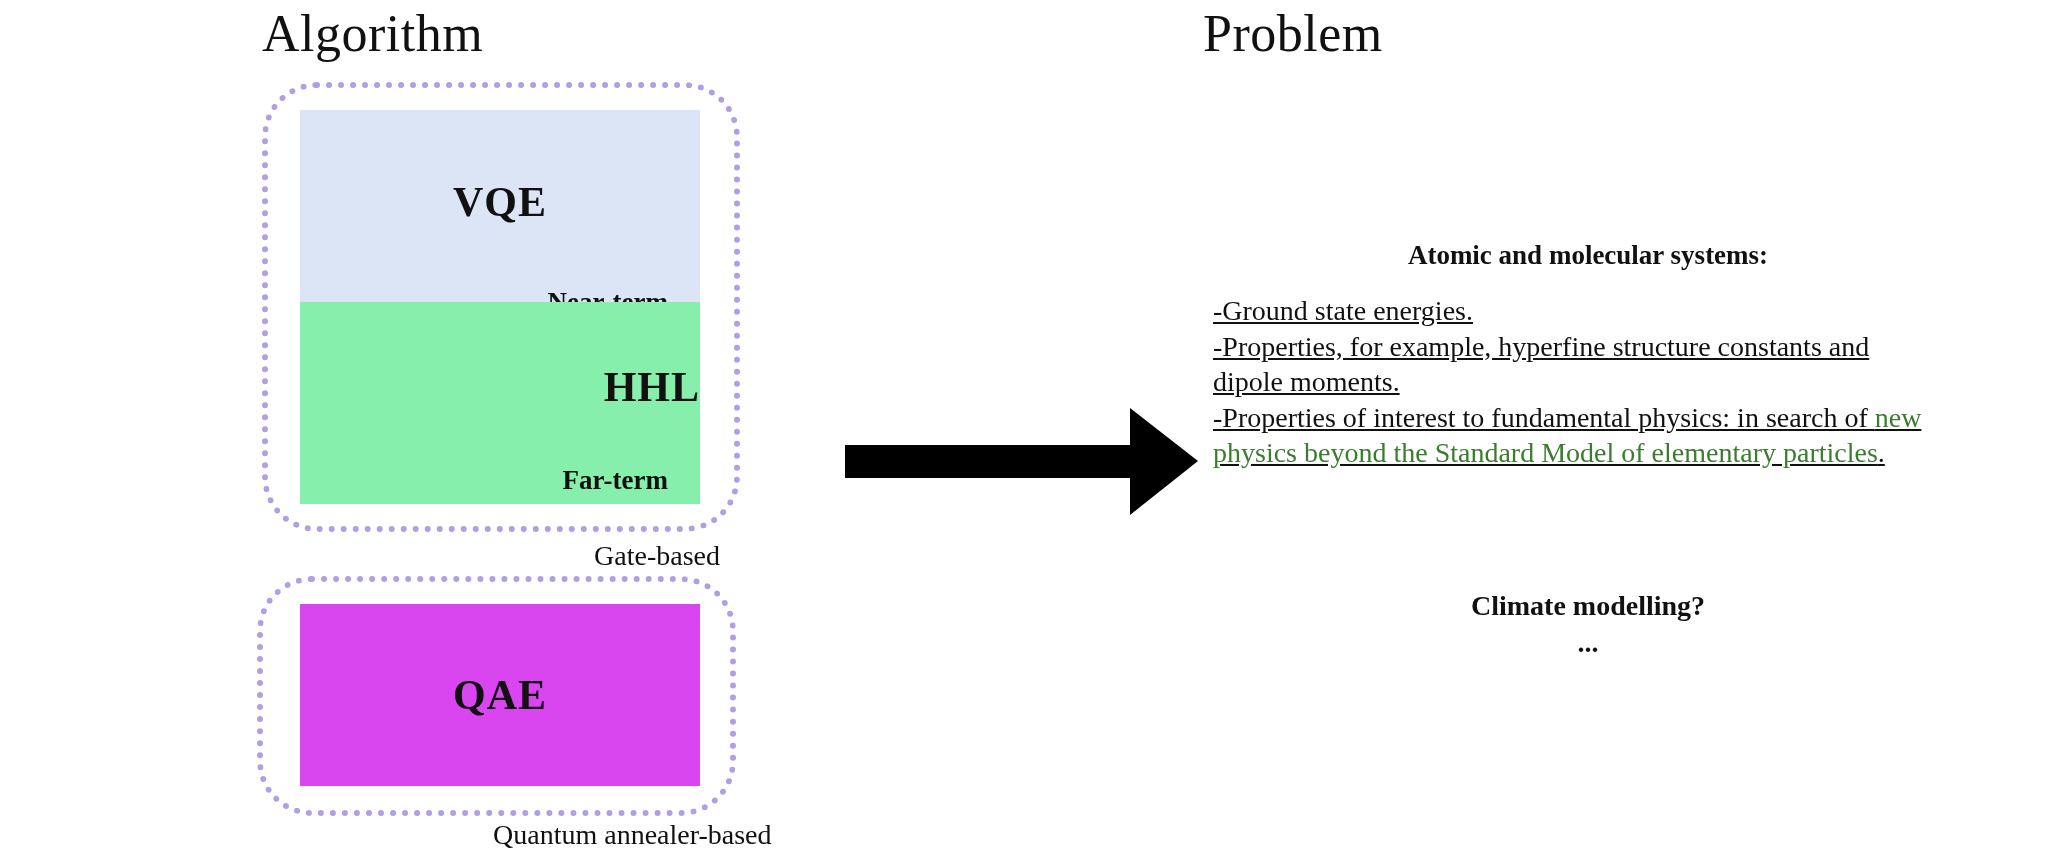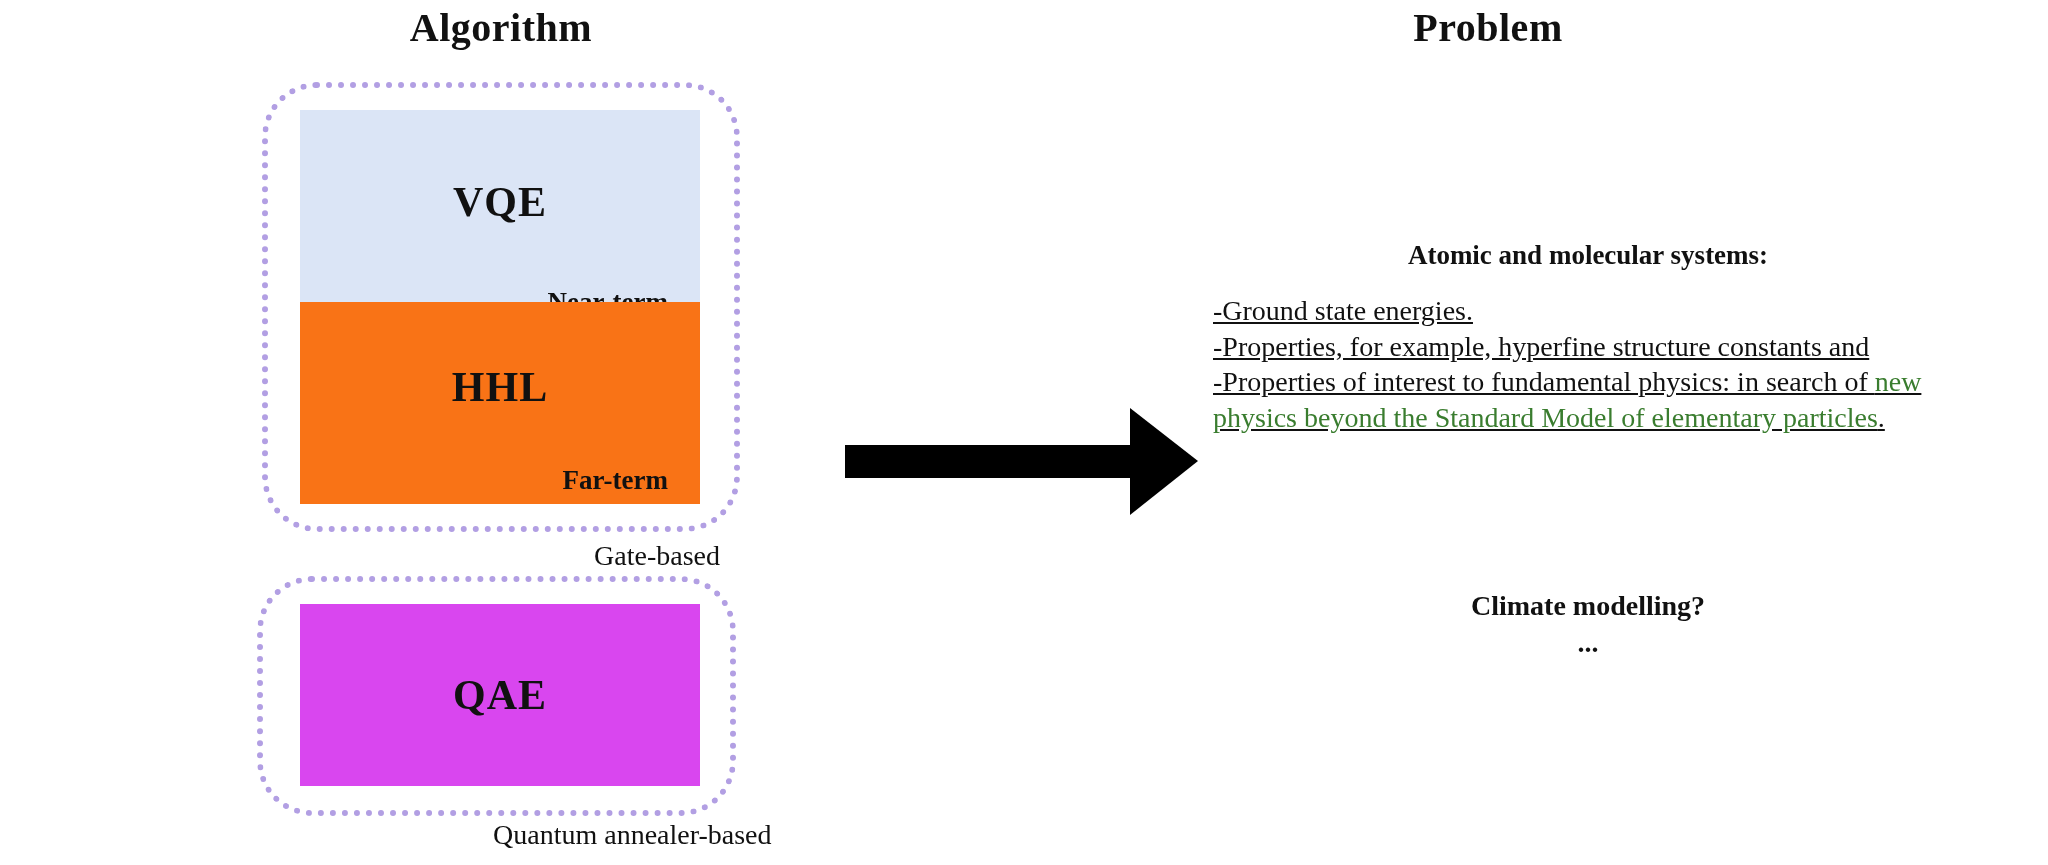--- a/index.html
+++ b/index.html
@@ -6,23 +6,23 @@
   #canvas{
     position:relative;
     width:2048px;height:865px;
     background:#ffffff;
     font-family:"Liberation Serif", serif;
     color:#111;
     overflow:hidden;
   }
   .heading{
     position:absolute;
-    font-weight:bold;
-    font-size:40px;
-    text-align:center;
+    font-weight:normal;
+    font-size:52px;
+    text-align:left;
     letter-spacing:0.5px;
     white-space:nowrap;
   }
   #algorithm-heading{left:262px;top:4px;width:478px;}
   #problem-heading{left:1203px;top:4px;width:570px;}
 
   .dotted-group{
     position:absolute;
     border:6px dotted #b29fe3;
     border-radius:55px;
@@ -97,21 +97,21 @@
   <div id="algorithm-heading" class="heading">Algorithm</div>
   <div id="problem-heading" class="heading">Problem</div>
 
   <div id="gate-group" class="dotted-group" style="border-color: rgb(178, 159, 227);"></div>
 
   <div id="vqe-box" class="algo-box" style="background: rgb(219, 229, 246);">
     <span class="algo-label">VQE</span>
     <span class="sub-label">Near-term</span>
   </div>
 
-  <div id="hhl-box" class="algo-box" style="background: #f97316;">
+  <div id="hhl-box" class="algo-box" style="background: #86efac; justify-content: flex-end;">
     <span class="algo-label">HHL</span>
     <span class="sub-label">Far-term</span>
   </div>
 
   <div id="gate-caption" class="group-caption">Gate-based</div>
 
   <div id="annealer-group" class="dotted-group" style="border-color: rgb(178, 159, 227);"></div>
 
   <div id="qae-box" class="algo-box" style="background: #d946ef;">
     <span class="algo-label">QAE</span>
@@ -122,20 +122,21 @@
   <div id="flow-arrow">
     <div class="shaft"></div>
     <div class="head"></div>
   </div>
 
   <div id="right-text">
     <div id="atomic-title">Atomic and molecular systems:</div>
     <div id="problem-lines">
         <div class="pline"><span class="seg-default">-Ground state energies.</span></div>
         <div class="pline"><span class="seg-default">-Properties, for example, hyperfine structure constants and</span></div>
+        <div class="pline"><span class="seg-default">dipole moments.</span></div>
         <div class="pline"><span class="seg-default">-Properties of interest to fundamental physics:  in search of </span><span class="seg-green">new</span></div>
         <div class="pline"><span class="seg-green">physics beyond the Standard Model of elementary particles</span><span class="seg-default">.</span></div>
       </div>
   </div>
 
   <div id="footer-block">
     <div class="footer-line">Climate modelling?</div>
     <div class="footer-line">...</div>
   </div>
 

